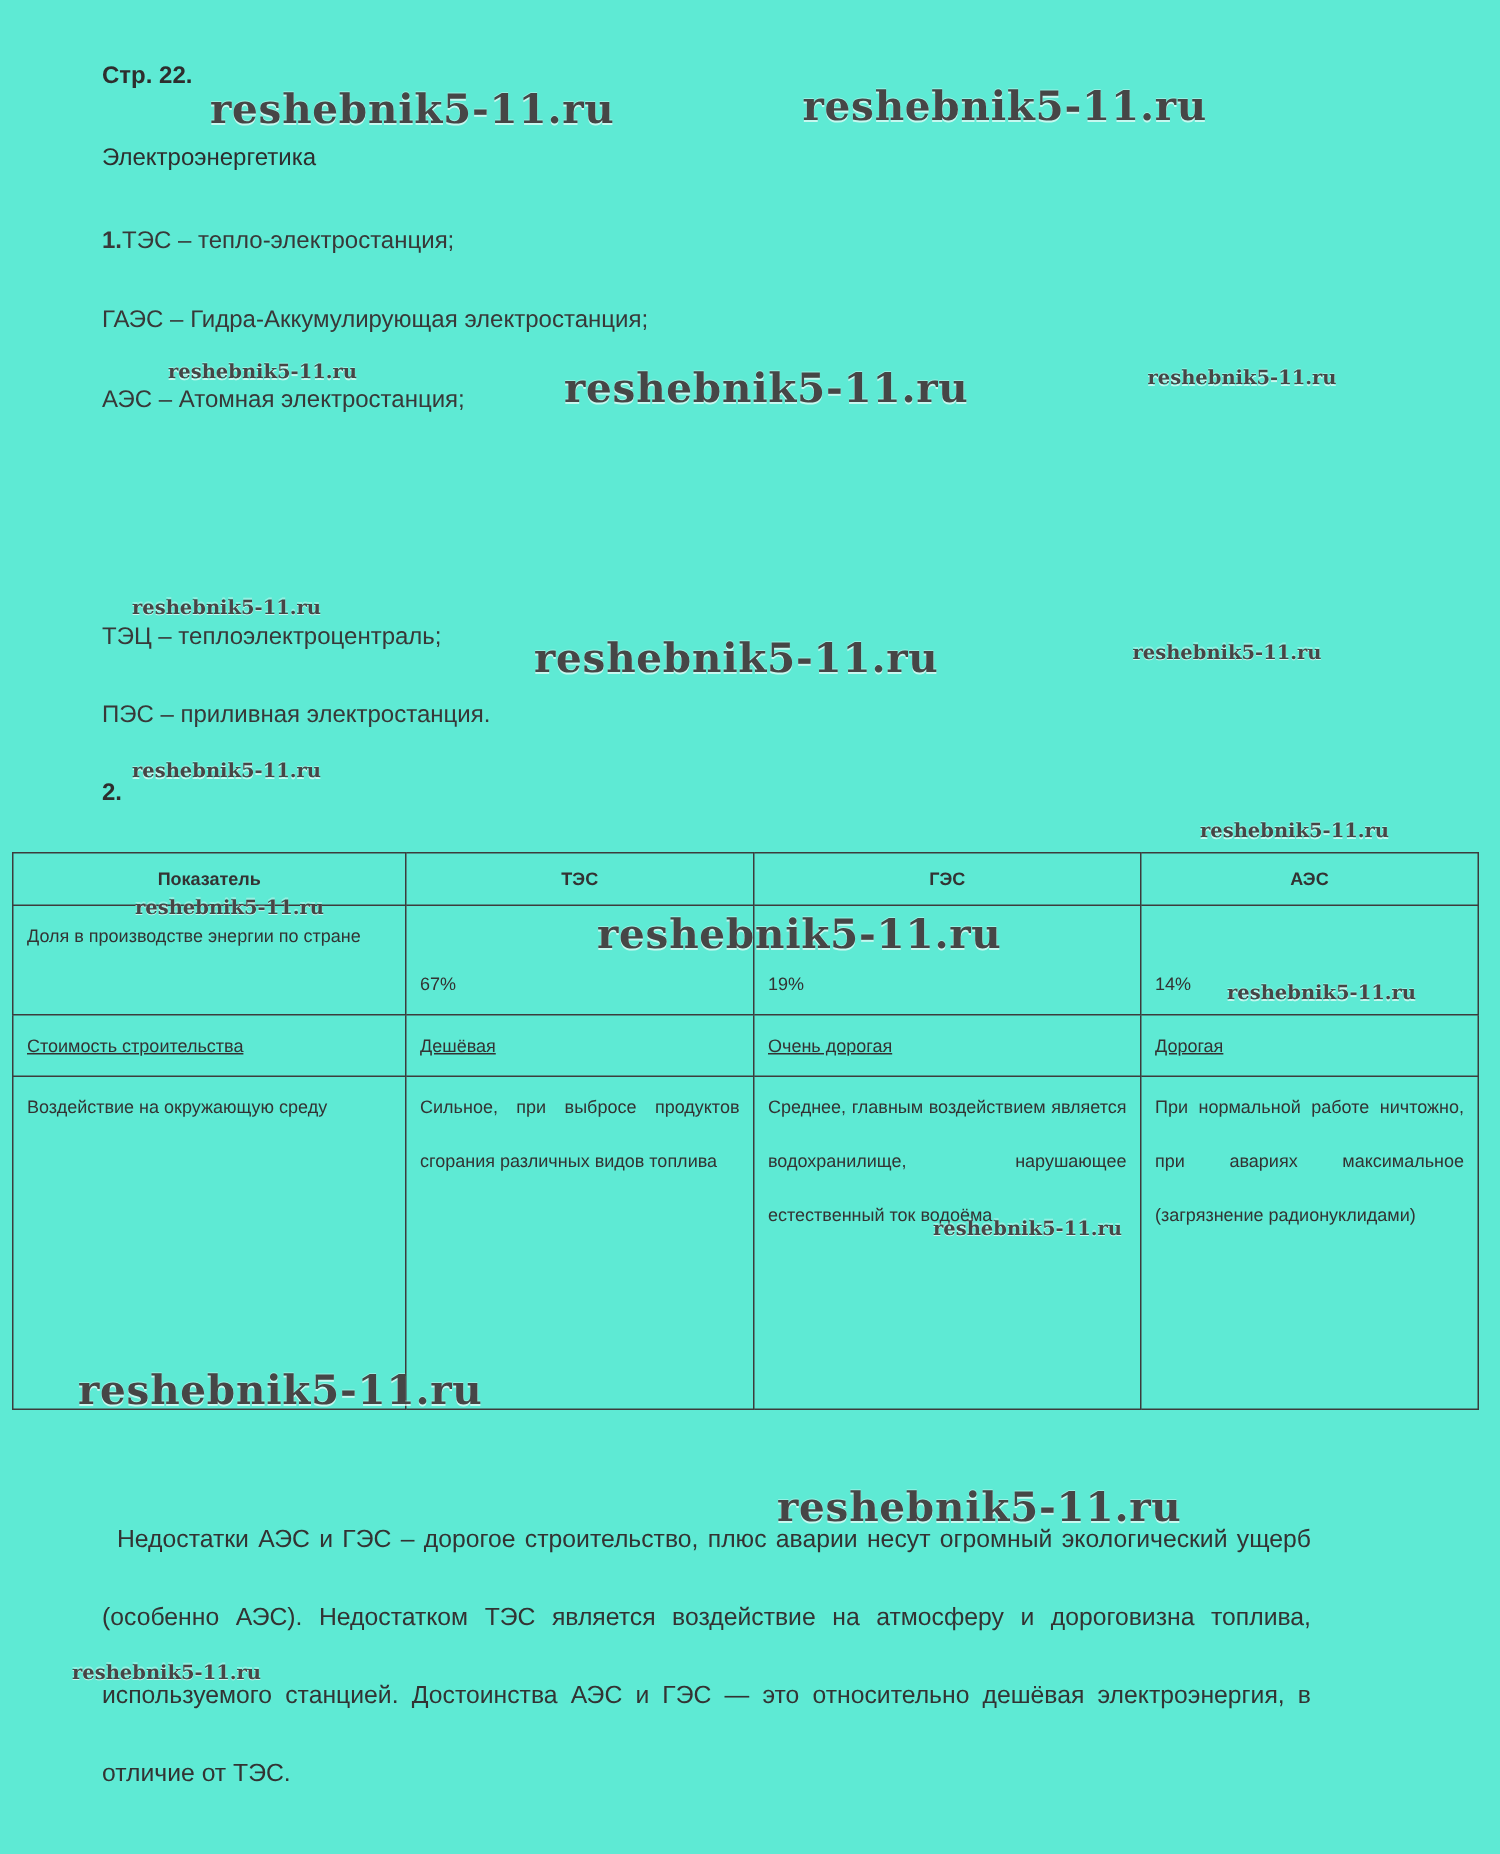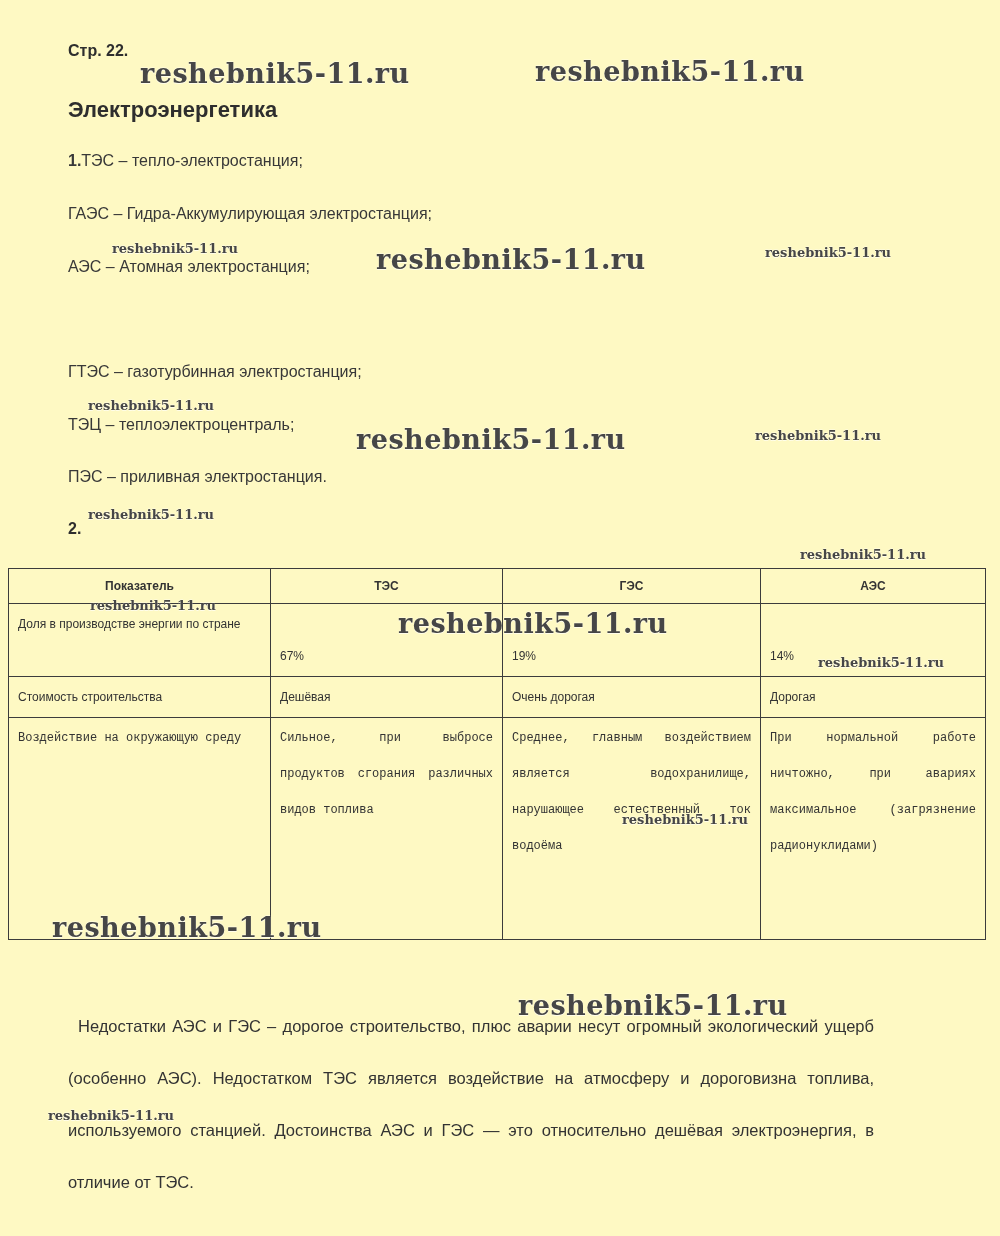--- a/index.html
+++ b/index.html
@@ -2,28 +2,28 @@
 <html><head>
 <meta charset="utf-8">
 <style>
   * { margin: 0; padding: 0; box-sizing: border-box; }
   html, body { background: #ffffff; }
   body { font-family: "Liberation Sans", sans-serif; color: #333333; }
   .page {
     position: relative;
     width: 1000px;
     height: 1236px;
-    background: #fef9c3;
+    background: #5eead4;
     overflow: hidden;
   }
   .abs { position: absolute; }
   .bold { font-weight: bold; }
   .line { font-size: 16px; color: #383838; white-space: nowrap; }
   .page-label { font-size: 16px; font-weight: bold; color: #2e2e2e; }
-  .doc-title { font-size: 22px; font-weight: bold; color: #2e2e2e; }
+  .doc-title { font-size: 16px; font-weight: normal; color: #2e2e2e; }
   .section-label { font-size: 16px; font-weight: bold; color: #2e2e2e; }
 
   
   .wm {
     position: absolute;
     font-family: "DejaVu Serif", serif;
     font-weight: bold;
     color: #464646;
     white-space: nowrap;
     text-shadow: 0 1px 0 rgba(255,255,255,0.65), 0 -1px 0 rgba(255,255,255,0.35);
@@ -55,23 +55,23 @@
   }
   .data th {
     text-align: center;
     font-weight: bold;
     height: 35px;
     vertical-align: middle;
     line-height: 20px;
   }
   .data td { text-align: justify; line-height: 36px; }
   .data tr.r1 td { height: 73px; }
-  .data tr.r2 td { height: 37px; }
+  .data tr.r2 td { height: 37px; text-decoration: underline; }
   .data tr.r3 td { height: 74px; }
-  .data tr.r4 td { height: 222px; font-family: Liberation Mono, monospace; }
+  .data tr.r4 td { height: 222px; }
   .data td.va-bottom { vertical-align: bottom; text-align: left; }
 
   
   .conclusion {
     position: absolute;
     left: 68px;
     top: 1000px;
     width: 806px;
     font-size: 16.5px;
     line-height: 52px;
@@ -89,21 +89,20 @@
 
   <div class="abs doc-title" style="left:68px; top:97px;">Электроэнергетика</div>
 
   <div class="abs line" style="left:68px; top:152px;text-align:center;"><span class="bold">1.</span><span>ТЭС – тепло-электростанция;</span></div>
 
   <div class="abs line" style="left:68px; top:205px;">ГАЭС – Гидра-Аккумулирующая электростанция;</div>
 
   <div class="abs line" style="left:68px; top:258px;">АЭС – Атомная электростанция;</div>
 
 
-  <div class="abs line" style="left:68px; top:363px;">ГТЭС – газотурбинная электростанция;</div>
 
   <div class="abs line" style="left:68px; top:416px;">ТЭЦ – теплоэлектроцентраль;</div>
 
   <div class="abs line" style="left:68px; top:468px;">ПЭС – приливная электростанция.</div>
 
   <div class="abs section-label" style="left:68px; top:520px;">2.</div>
 
   <table class="data">
     <colgroup>
         <col class="c0">

